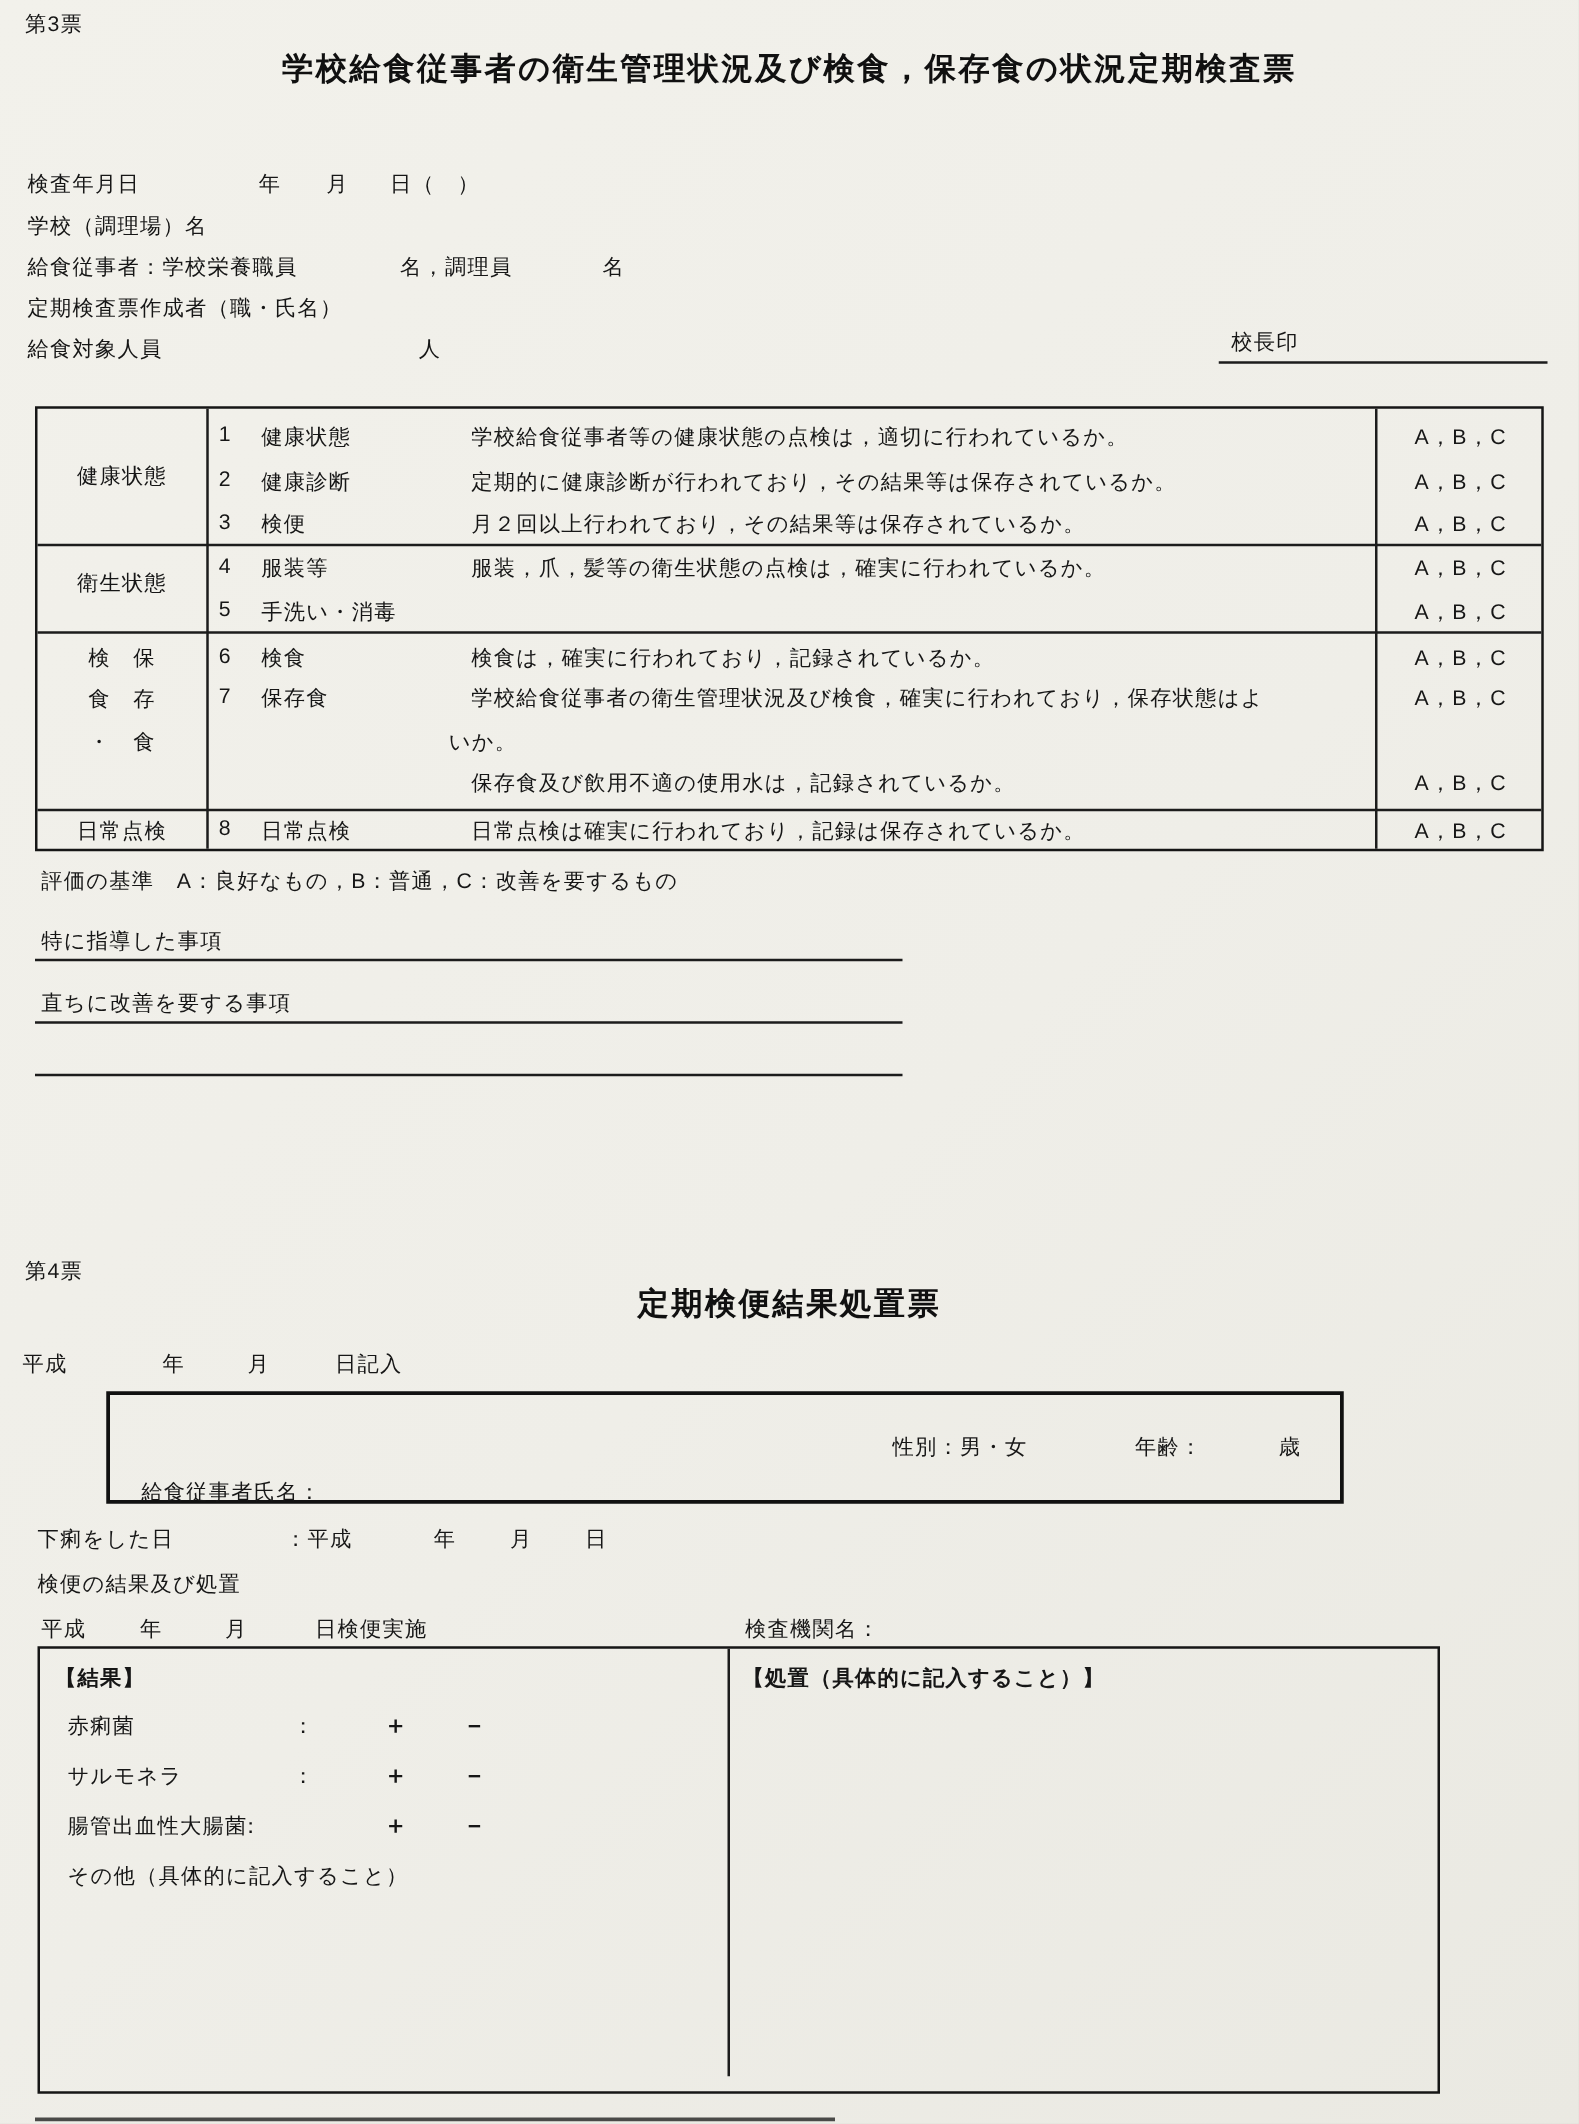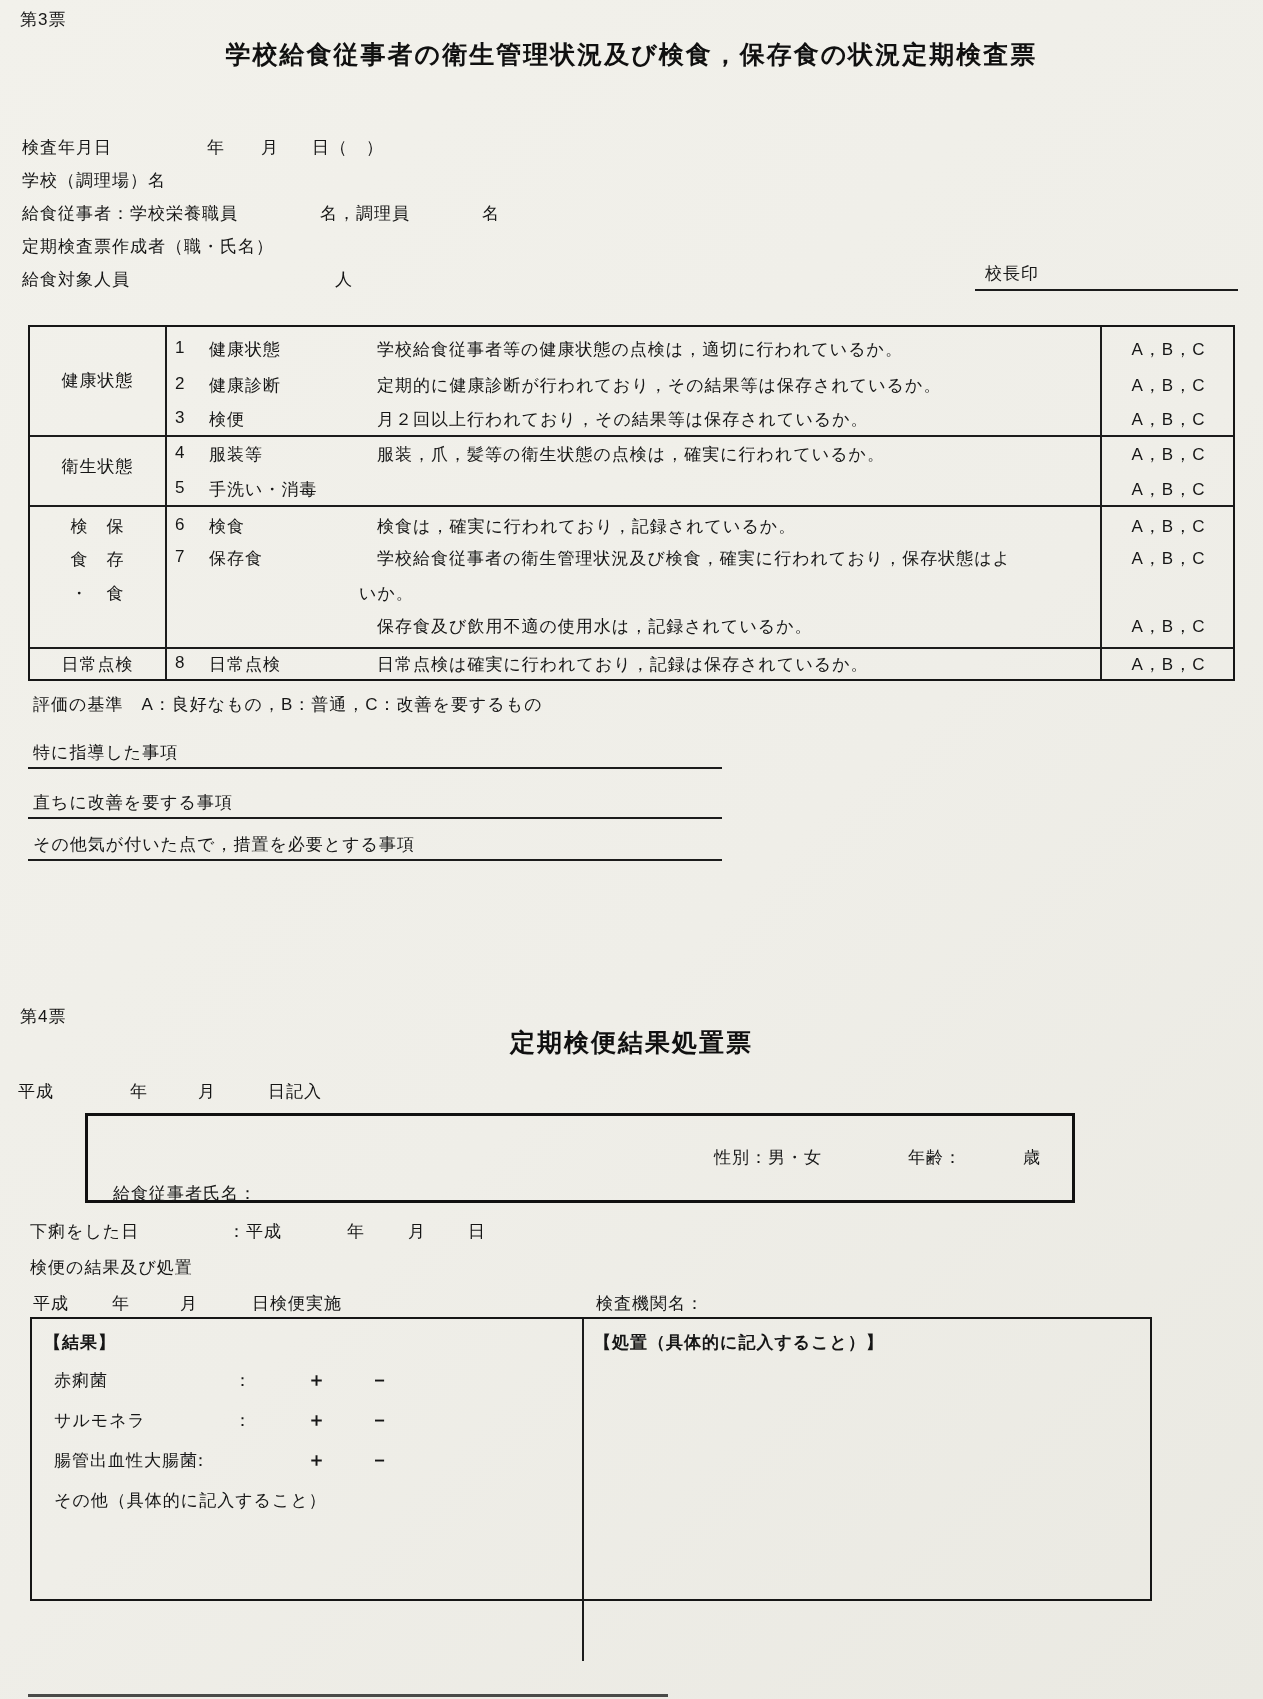--- a/index.html
+++ b/index.html
@@ -123,21 +123,20 @@
   </div>
 
   <span class="t" style="left:33px;top:693px;">評価の基準　A：良好なもの，B：普通，C：改善を要するもの</span>
 
   <span class="t" style="left:33px;top:741px;">特に指導した事項</span>
   <div class="hline" style="left:28px;top:767px;width:694px;"></div>
 
   <span class="t" style="left:33px;top:791px;">直ちに改善を要する事項</span>
   <div class="hline" style="left:28px;top:817px;width:694px;"></div>
 
-  <span class="t" style="left:33px;top:833px;">その他気が付いた点で，措置を必要とする事項</span>
   <div class="hline" style="left:28px;top:859px;width:694px;"></div>
 
   <span class="t" style="left:20px;top:1005px;">第4票</span>
   <div class="title" style="top:1026px;">定期検便結果処置票</div>
 
   <div>
     <span class="t" style="left:18px;top:1080px;">平成</span>
     <span class="t" style="left:130px;top:1080px;">年</span>
     <span class="t" style="left:198px;top:1080px;">月</span>
     <span class="t" style="left:268px;top:1080px;">日記入</span>
@@ -161,21 +160,21 @@
   <span class="t" style="left:30px;top:1256px;">検便の結果及び処置</span>
 
   <div>
     <span class="t" style="left:33px;top:1292px;">平成</span>
     <span class="t" style="left:112px;top:1292px;">年</span>
     <span class="t" style="left:180px;top:1292px;">月</span>
     <span class="t" style="left:252px;top:1292px;">日検便実施</span>
   </div>
   <span class="t" style="left:596px;top:1292px;">検査機関名：</span>
 
-  <div class="boxed" style="left:30px;top:1317px;width:1122px;height:284px;">
+  <div class="boxed" style="left:30px;top:1317px;width:1122px;height:358px;">
     <div class="vline" style="left:550px;top:0;height:342px;"></div>
 
     <span class="t hdr" style="left:12px;top:12px;">【結果】</span>
     <span class="t hdr" style="left:562px;top:12px;">【処置（具体的に記入すること）】</span>
 
     <span class="t" style="left:22px;top:50px;">赤痢菌</span>
     <span class="t" style="left:202px;top:50px;">：</span>
     <span class="t pm" style="left:275px;top:48px;">＋</span>
     <span class="t pm" style="left:338px;top:48px;">－</span>
 

